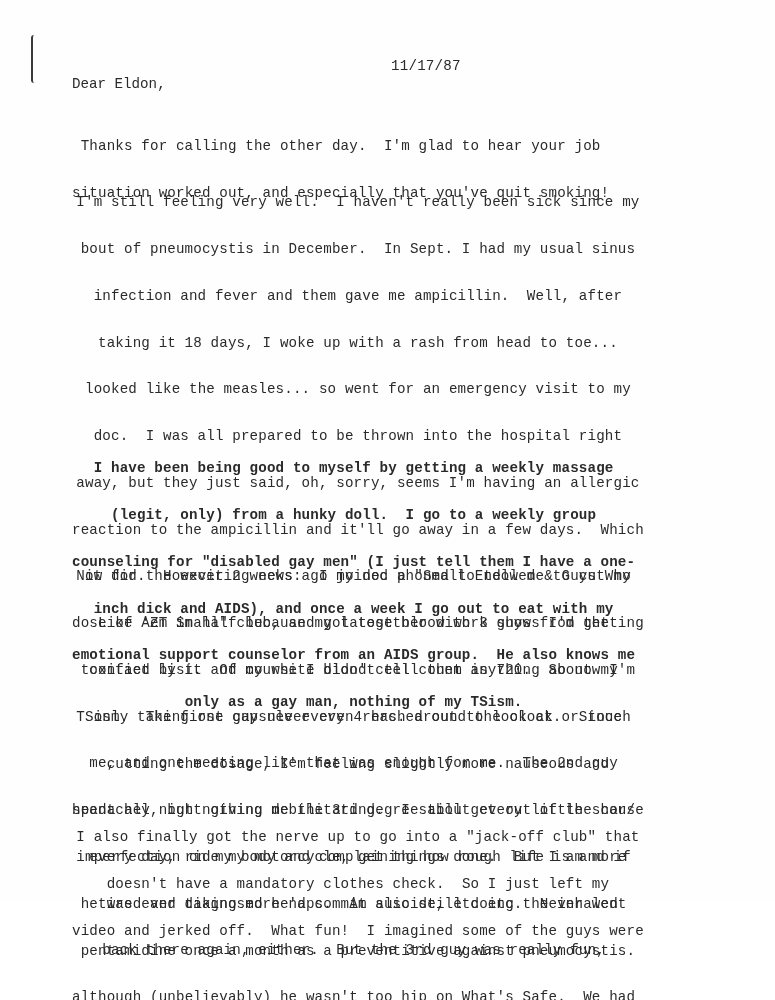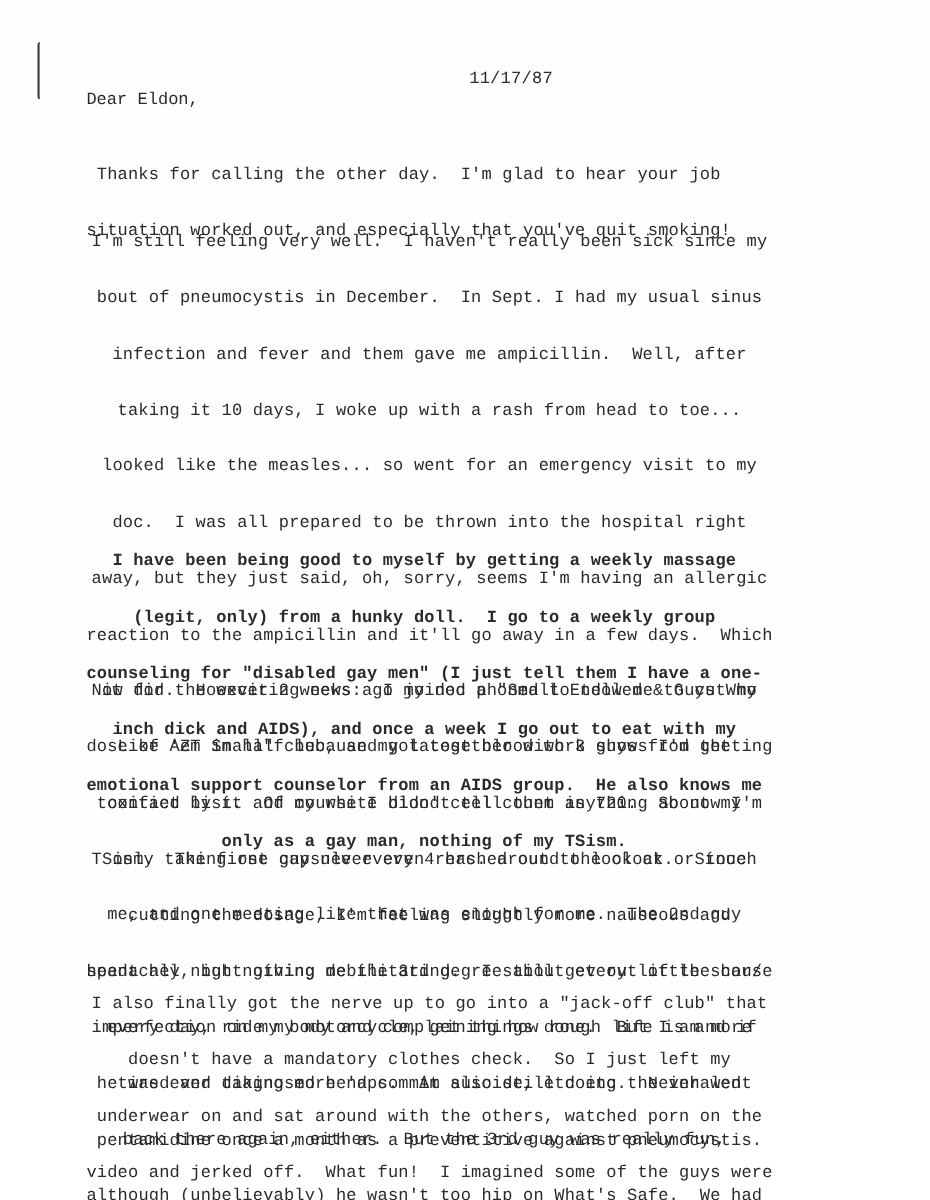--- a/index.html
+++ b/index.html
@@ -70,21 +70,21 @@
 
   <div class="para" style="top:108px;">
     <span class="line">Thanks for calling the other day.  I'm glad to hear your job</span>
     <span class="line">situation worked out, and especially that you've quit smoking!</span>
   </div>
 
   <div class="para" style="top:164px;">
     <span class="line">I'm still feeling very well.  I haven't really been sick since my</span>
     <span class="line">bout of pneumocystis in December.  In Sept. I had my usual sinus</span>
     <span class="line">infection and fever and them gave me ampicillin.  Well, after</span>
-    <span class="line">taking it 10 days, I woke up with a rash from head to toe...</span>
+    <span class="line">taking it 18 days, I woke up with a rash from head to toe...</span>
     <span class="line">looked like the measles... so went for an emergency visit to my</span>
     <span class="line">doc.  I was all prepared to be thrown into the hospital right</span>
     <span class="line">away, but they just said, oh, sorry, seems I'm having an allergic</span>
     <span class="line">reaction to the ampicillin and it'll go away in a few days.  Which</span>
     <span class="line">it did.  However 2 weeks ago my doc phoned to tell me to cut my</span>
     <span class="line">dose of AZT in half because my latest blood work shows I'd getting</span>
     <span class="line">toxified by it and my white blood cell count is 720.  So now I'm</span>
     <span class="line">only taking one capsule every 4 hrs. around the clock.  Since</span>
     <span class="line">cutting the dosage, I'm feeling slightly more nauseous and</span>
     <span class="line">headachey, but nothing debilitating.  I still get out of the house</span>
@@ -117,18 +117,17 @@
     
     
     
     
     
   </div>
 
   <div class="para" style="top:799px;">
     <span class="line">I also finally got the nerve up to go into a "jack-off club" that</span>
     <span class="line">doesn't have a mandatory clothes check.  So I just left my</span>
-    <span class="line">underwear on and sat around with the others, watched porn on the</span>
     <span class="line">video and jerked off.  What fun!  I imagined some of the guys were</span>
     
     
   </div>
 </div>
 
 </body></html>

